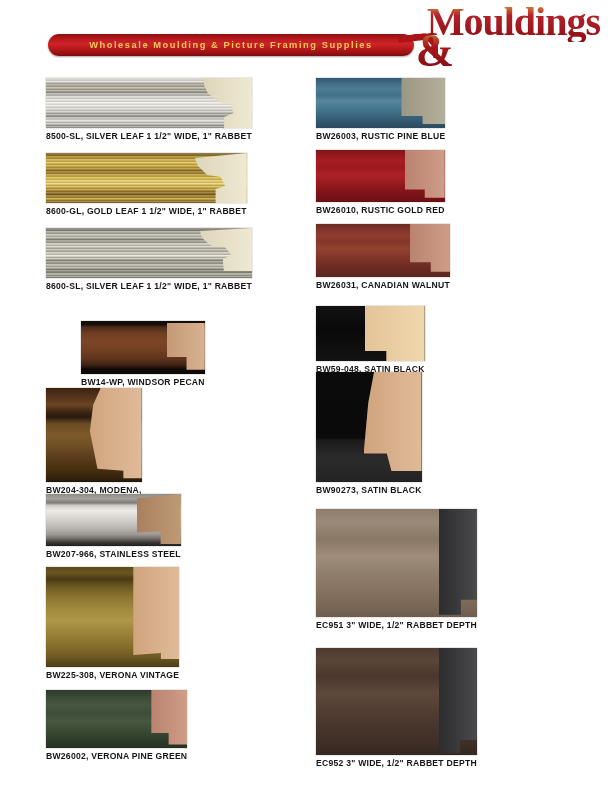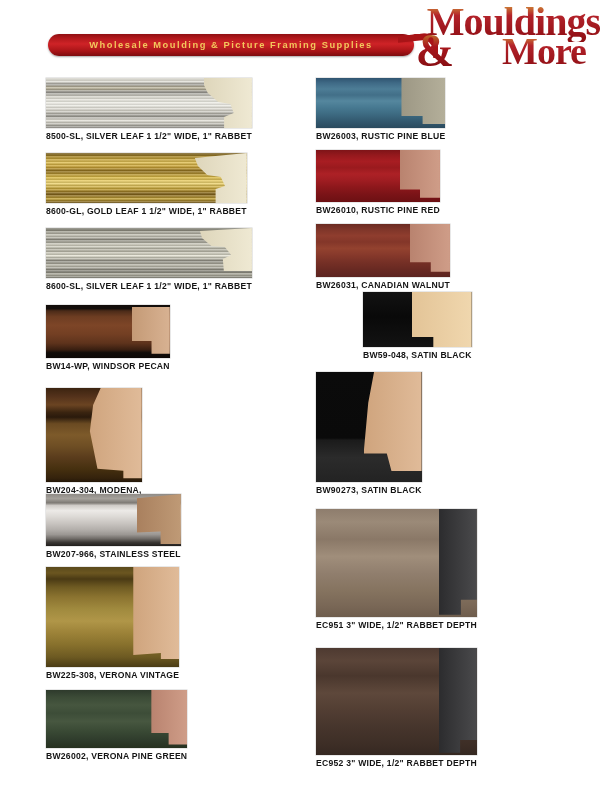--- a/index.html
+++ b/index.html
@@ -243,21 +243,20 @@
   <div class="header">
 
     <div class="tagline-banner">
       <div class="tagline-text">Wholesale Moulding &amp; Picture Framing Supplies</div>
     </div>
     <div class="banner-hook"></div>
 
     <div class="logo">
       <div class="logo-line1">Mouldings</div>
       <div class="logo-amp">&amp;</div>
-      <div class="logo-line2">More</div>
     </div>
 
   </div>
 
   <div class="col col-left">
 
     <div class="item" style="top:6px;">
       <div class="swatch" style="height:50px;">
         <div class="face tx-silverleaf"></div>
         <div class="profile pf-cream" style="width:48px;clip-path:polygon(0% 0%,100% 0%,100% 100%,42% 100%,42% 78%,62% 70%,55% 52%,30% 48%,8% 30%,0% 14%);"></div>
@@ -274,21 +273,21 @@
     </div>
 
     <div class="item" style="top:156px;">
       <div class="swatch" style="height:50px;">
         <div class="face tx-silverleaf2"></div>
         <div class="profile pf-cream" style="width:52px;clip-path:polygon(0% 6%,100% 0%,100% 86%,46% 86%,44% 62%,60% 54%,48% 38%,22% 36%,4% 20%);"></div>
       </div>
       <div class="caption">8600-SL, SILVER LEAF   1 1/2" WIDE, 1" RABBET</div>
     </div>
 
-    <div class="item" style="top:233px;">
+    <div class="item" style="top:249px;margin-left:35px;">
       <div class="swatch" style="height:53px;">
         <div class="face tx-windsorpecan"></div>
         <div class="profile pf-tan" style="width:38px;clip-path:polygon(0% 4%,100% 4%,100% 92%,52% 92%,52% 68%,0% 68%);"></div>
       </div>
       <div class="caption">BW14-WP, WINDSOR PECAN</div>
     </div>
 
     <div class="item" style="top:304px;margin-top:12px;">
       <div class="swatch" style="height:94px;">
         <div class="face tx-modena"></div>
@@ -331,32 +330,32 @@
         <div class="profile pf-graytan" style="width:44px;clip-path:polygon(0% 0%,100% 0%,100% 92%,48% 92%,48% 76%,0% 76%);"></div>
       </div>
       <div class="caption">BW26003, RUSTIC PINE BLUE</div>
     </div>
 
     <div class="item" style="top:78px;">
       <div class="swatch" style="height:52px;">
         <div class="face tx-pinered"></div>
         <div class="profile pf-mauve" style="width:40px;clip-path:polygon(0% 0%,100% 0%,100% 92%,50% 92%,50% 76%,0% 76%);"></div>
       </div>
-      <div class="caption">BW26010, RUSTIC PINE RED</div>
+      <div class="caption">BW26010, RUSTIC GOLD RED</div>
     </div>
 
     <div class="item" style="top:152px;">
       <div class="swatch" style="height:53px;">
         <div class="face tx-canadianwalnut"></div>
         <div class="profile pf-mauve" style="width:40px;clip-path:polygon(0% 0%,100% 0%,100% 90%,52% 90%,52% 72%,0% 72%);"></div>
       </div>
       <div class="caption">BW26031, CANADIAN WALNUT</div>
     </div>
 
-    <div class="item" style="top:220px;margin-left:47px;">
+    <div class="item" style="top:234px;">
       <div class="swatch" style="height:55px;">
         <div class="face tx-satinblack"></div>
         <div class="profile pf-sand" style="width:60px;clip-path:polygon(0% 0%,100% 0%,100% 100%,36% 100%,36% 82%,0% 82%);"></div>
       </div>
       <div class="caption">BW59-048, SATIN BLACK</div>
     </div>
 
     <div class="item" style="top:300px;">
       <div class="swatch" style="height:110px;">
         <div class="face tx-satinblack2"></div>

